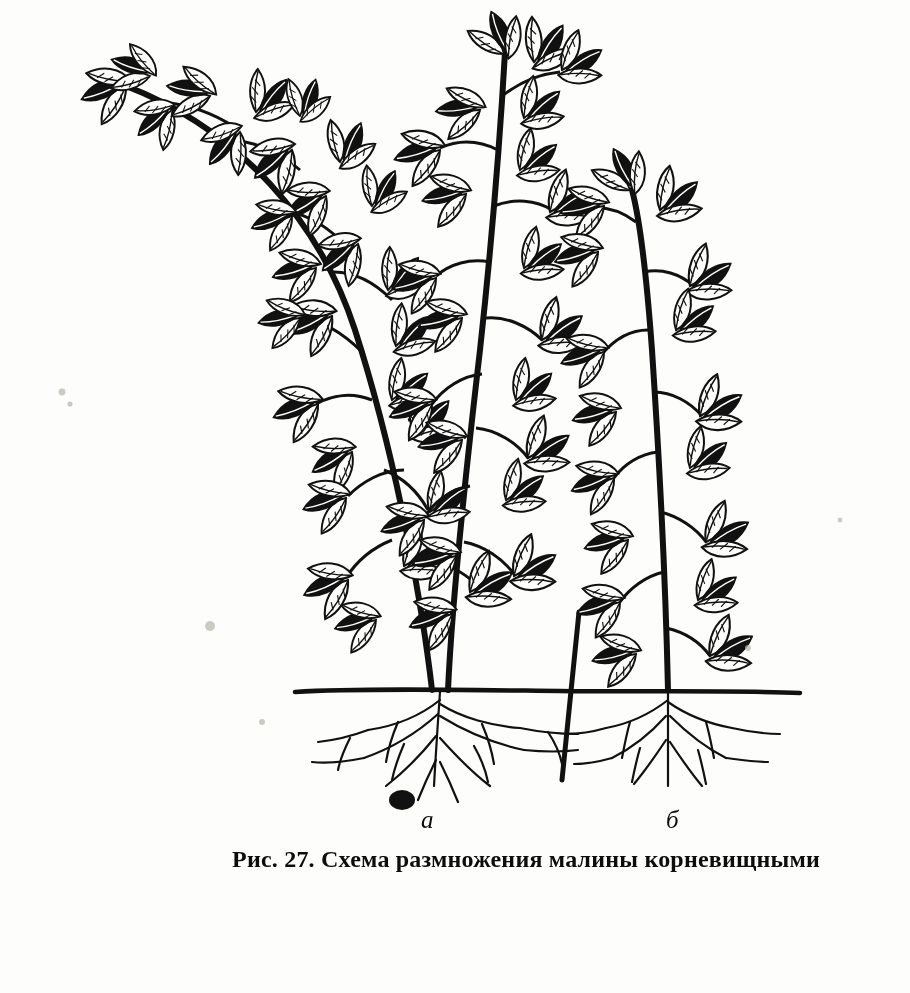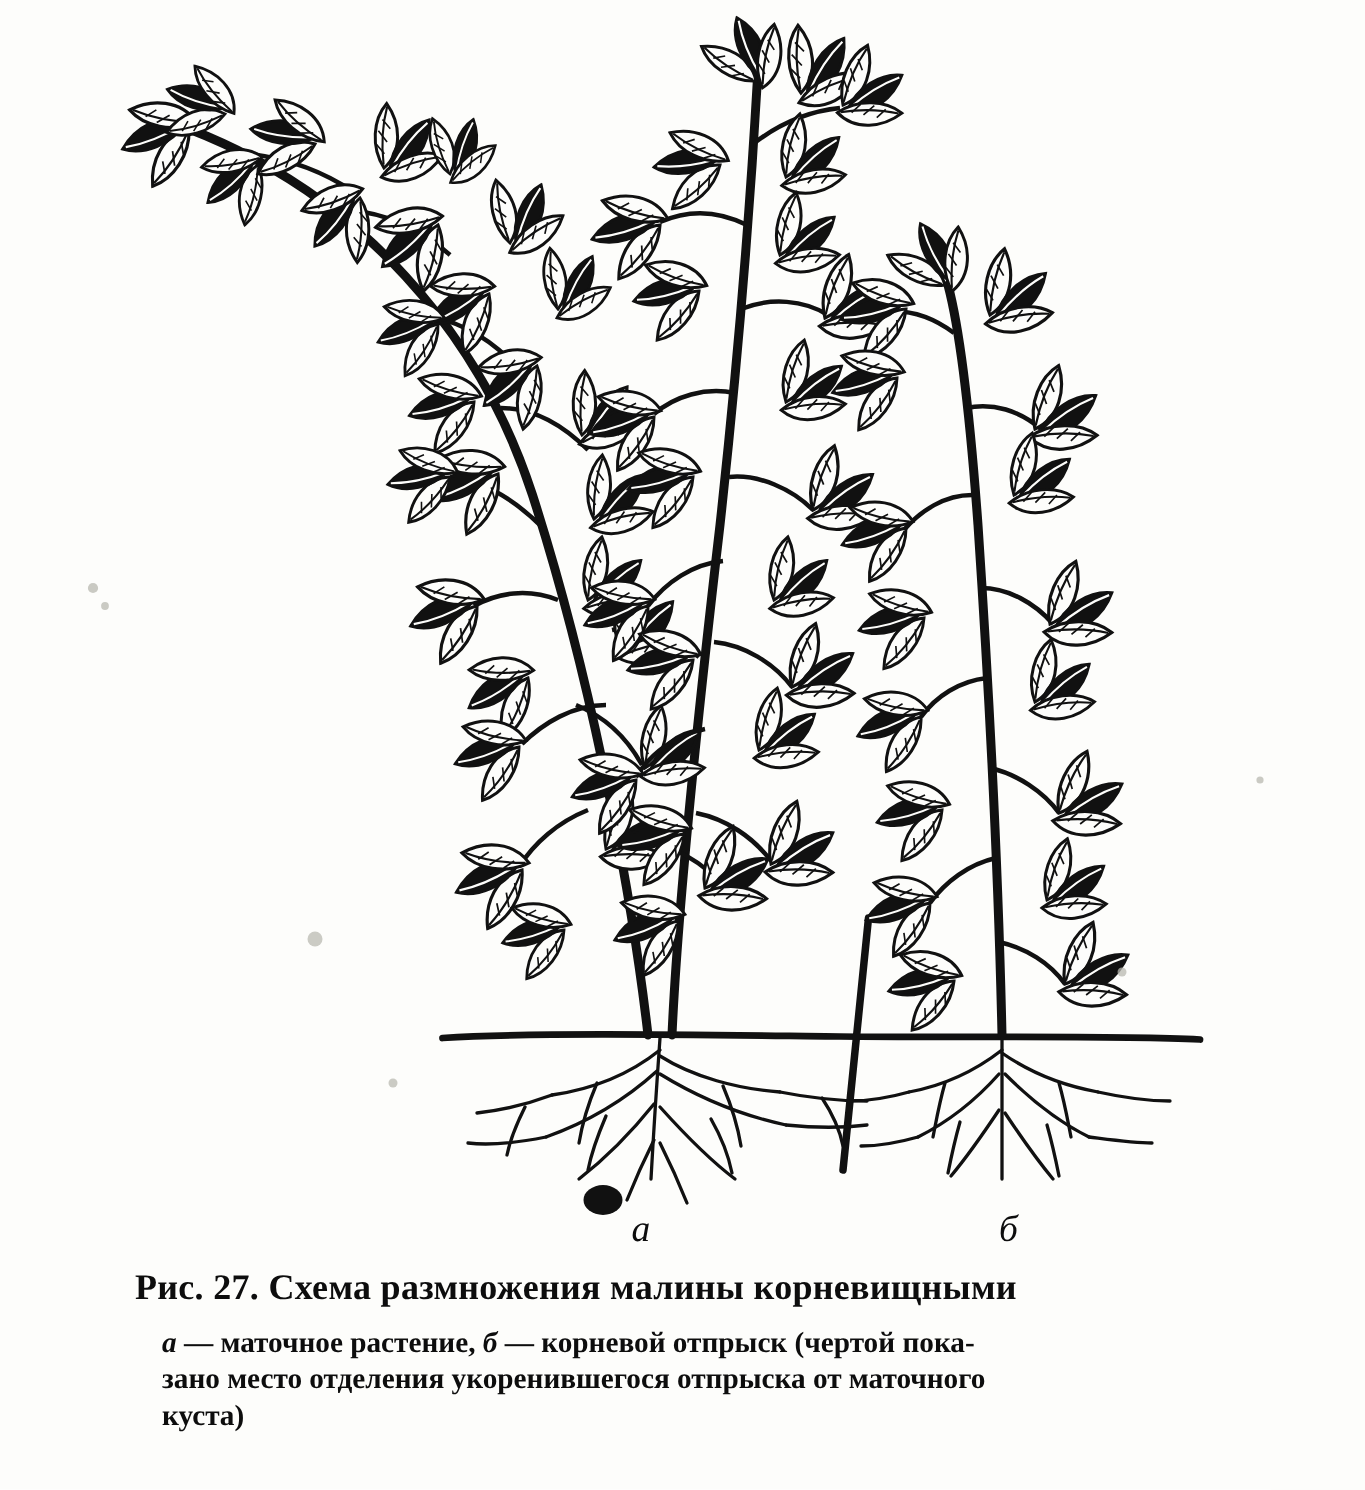--- a/index.html
+++ b/index.html
@@ -31,21 +31,21 @@
   .illustration svg {
     display: block;
     width: 910px;
     height: 845px;
   }
   .caption-block {
     position: absolute;
     left: 0;
     top: 845px;
     width: 910px;
-    text-align: left;
+    text-align: right;
   }
   .fig-title {
     font-family: "Liberation Serif", serif;
     font-size: 24px;
     font-weight: bold;
     letter-spacing: 0.2px;
     line-height: 1.22;
     padding: 0 90px;
     color: #0d0d0d;
   }
@@ -275,22 +275,15 @@
     </svg>
   </div>
 
   <div class="label-a">а</div>
   <div class="label-b">б</div>
 
   <div class="caption-block">
     <div class="fig-title">
       <div>Рис. 27. Схема размножения малины корневищными</div>
     </div>
-    <div class="fig-legend">
-      <div>
-        <i>а</i><span> — маточное растение, </span><i>б</i><span> — корневой отпрыск (чертой пока-</span>
-      </div>
-      <div>зано место отделения укоренившегося отпрыска от маточного</div>
-      <div>куста)</div>
-    </div>
   </div>
 
 </div>
 
 </body></html>

